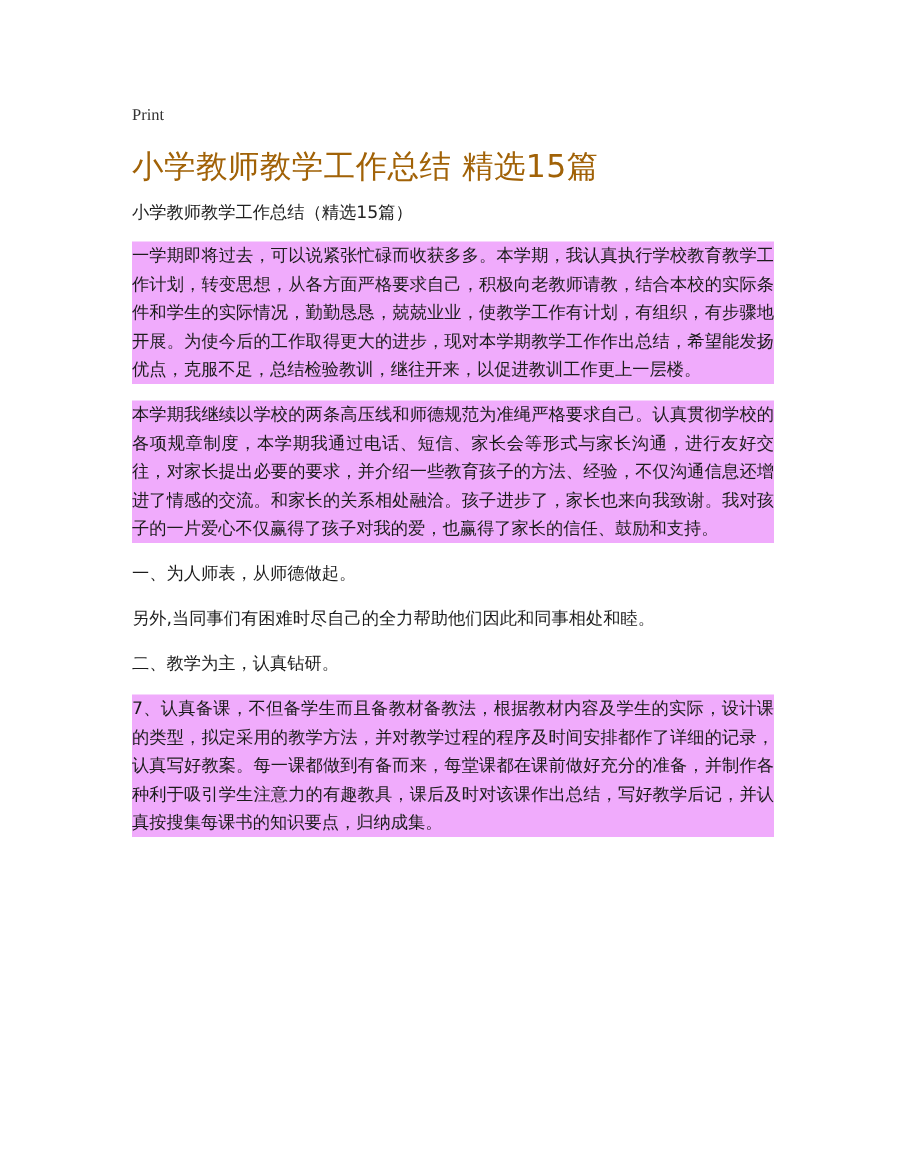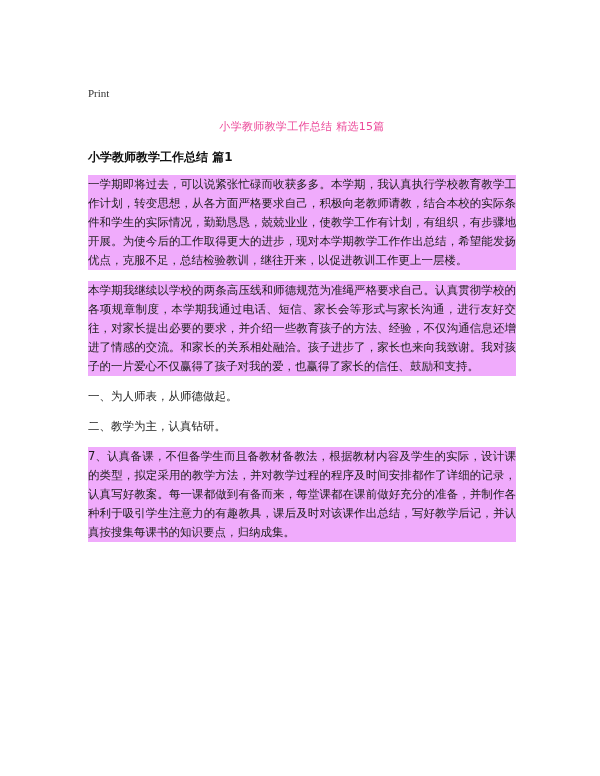--- a/index.html
+++ b/index.html
@@ -18,29 +18,28 @@
     .page {
       position: absolute;
       left: 88px;
       top: 70px;
       width: 428px;
     }
     .print-label {
       font-family: "Liberation Serif", "DejaVu Serif", serif;
       font-size: 11px;
       color: #333;
-      margin: 16px 0 16px 0;
+      margin: 0 0 16px 0;
       height: 14px;
       line-height: 14px;
     }
     .doc-title {
-      text-align: center;
-      font-size: 11px;
+      font-size: 21px;
       font-weight: normal;
-      color: #ec4899;
+      color: #a16207;
       margin: 0 0 11px 0;
       line-height: 22px;
       letter-spacing: 0.3px;
     }
     .doc-subtitle {
       font-size: 11.5px;
       color: #222;
       margin: 0 0 12px 0;
       line-height: 16px;
     }
@@ -63,19 +62,20 @@
     .para.plain {
       background: transparent;
     }
   </style>
 </head>
 <body>
 
 <div class="page">
   <div class="print-label">Print</div>
   <h1 class="doc-title">小学教师教学工作总结 精选15篇</h1>
-  <div class="section-heading">小学教师教学工作总结 篇1</div>
+  <div class="doc-subtitle">小学教师教学工作总结（精选15篇）</div>
   <p class="para">一学期即将过去，可以说紧张忙碌而收获多多。本学期，我认真执行学校教育教学工作计划，转变思想，从各方面严格要求自己，积极向老教师请教，结合本校的实际条件和学生的实际情况，勤勤恳恳，兢兢业业，使教学工作有计划，有组织，有步骤地开展。为使今后的工作取得更大的进步，现对本学期教学工作作出总结，希望能发扬优点，克服不足，总结检验教训，继往开来，以促进教训工作更上一层楼。</p>
   <p class="para">本学期我继续以学校的两条高压线和师德规范为准绳严格要求自己。认真贯彻学校的各项规章制度，本学期我通过电话、短信、家长会等形式与家长沟通，进行友好交往，对家长提出必要的要求，并介绍一些教育孩子的方法、经验，不仅沟通信息还增进了情感的交流。和家长的关系相处融洽。孩子进步了，家长也来向我致谢。我对孩子的一片爱心不仅赢得了孩子对我的爱，也赢得了家长的信任、鼓励和支持。</p>
   <p class="para plain">一、为人师表，从师德做起。</p>
+  <p class="para plain">另外,当同事们有困难时尽自己的全力帮助他们因此和同事相处和睦。</p>
   <p class="para plain">二、教学为主，认真钻研。</p>
   <p class="para">7、认真备课，不但备学生而且备教材备教法，根据教材内容及学生的实际，设计课的类型，拟定采用的教学方法，并对教学过程的程序及时间安排都作了详细的记录，认真写好教案。每一课都做到有备而来，每堂课都在课前做好充分的准备，并制作各种利于吸引学生注意力的有趣教具，课后及时对该课作出总结，写好教学后记，并认真按搜集每课书的知识要点，归纳成集。</p>
 </div>
 
 </body></html>

